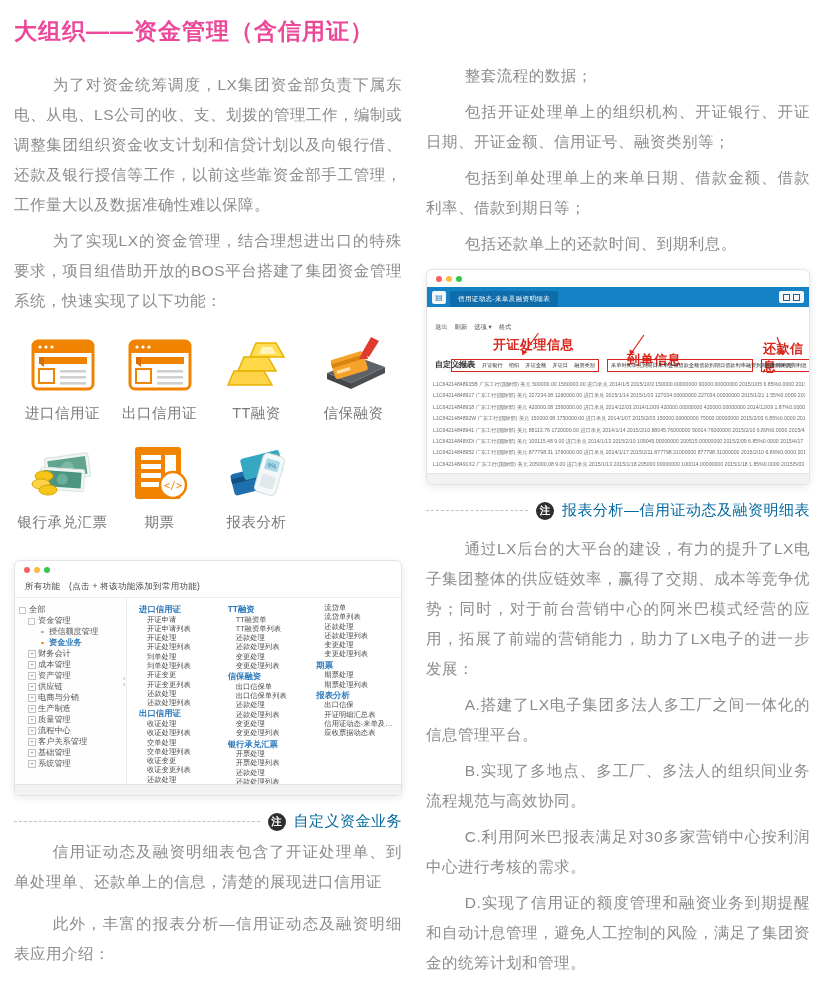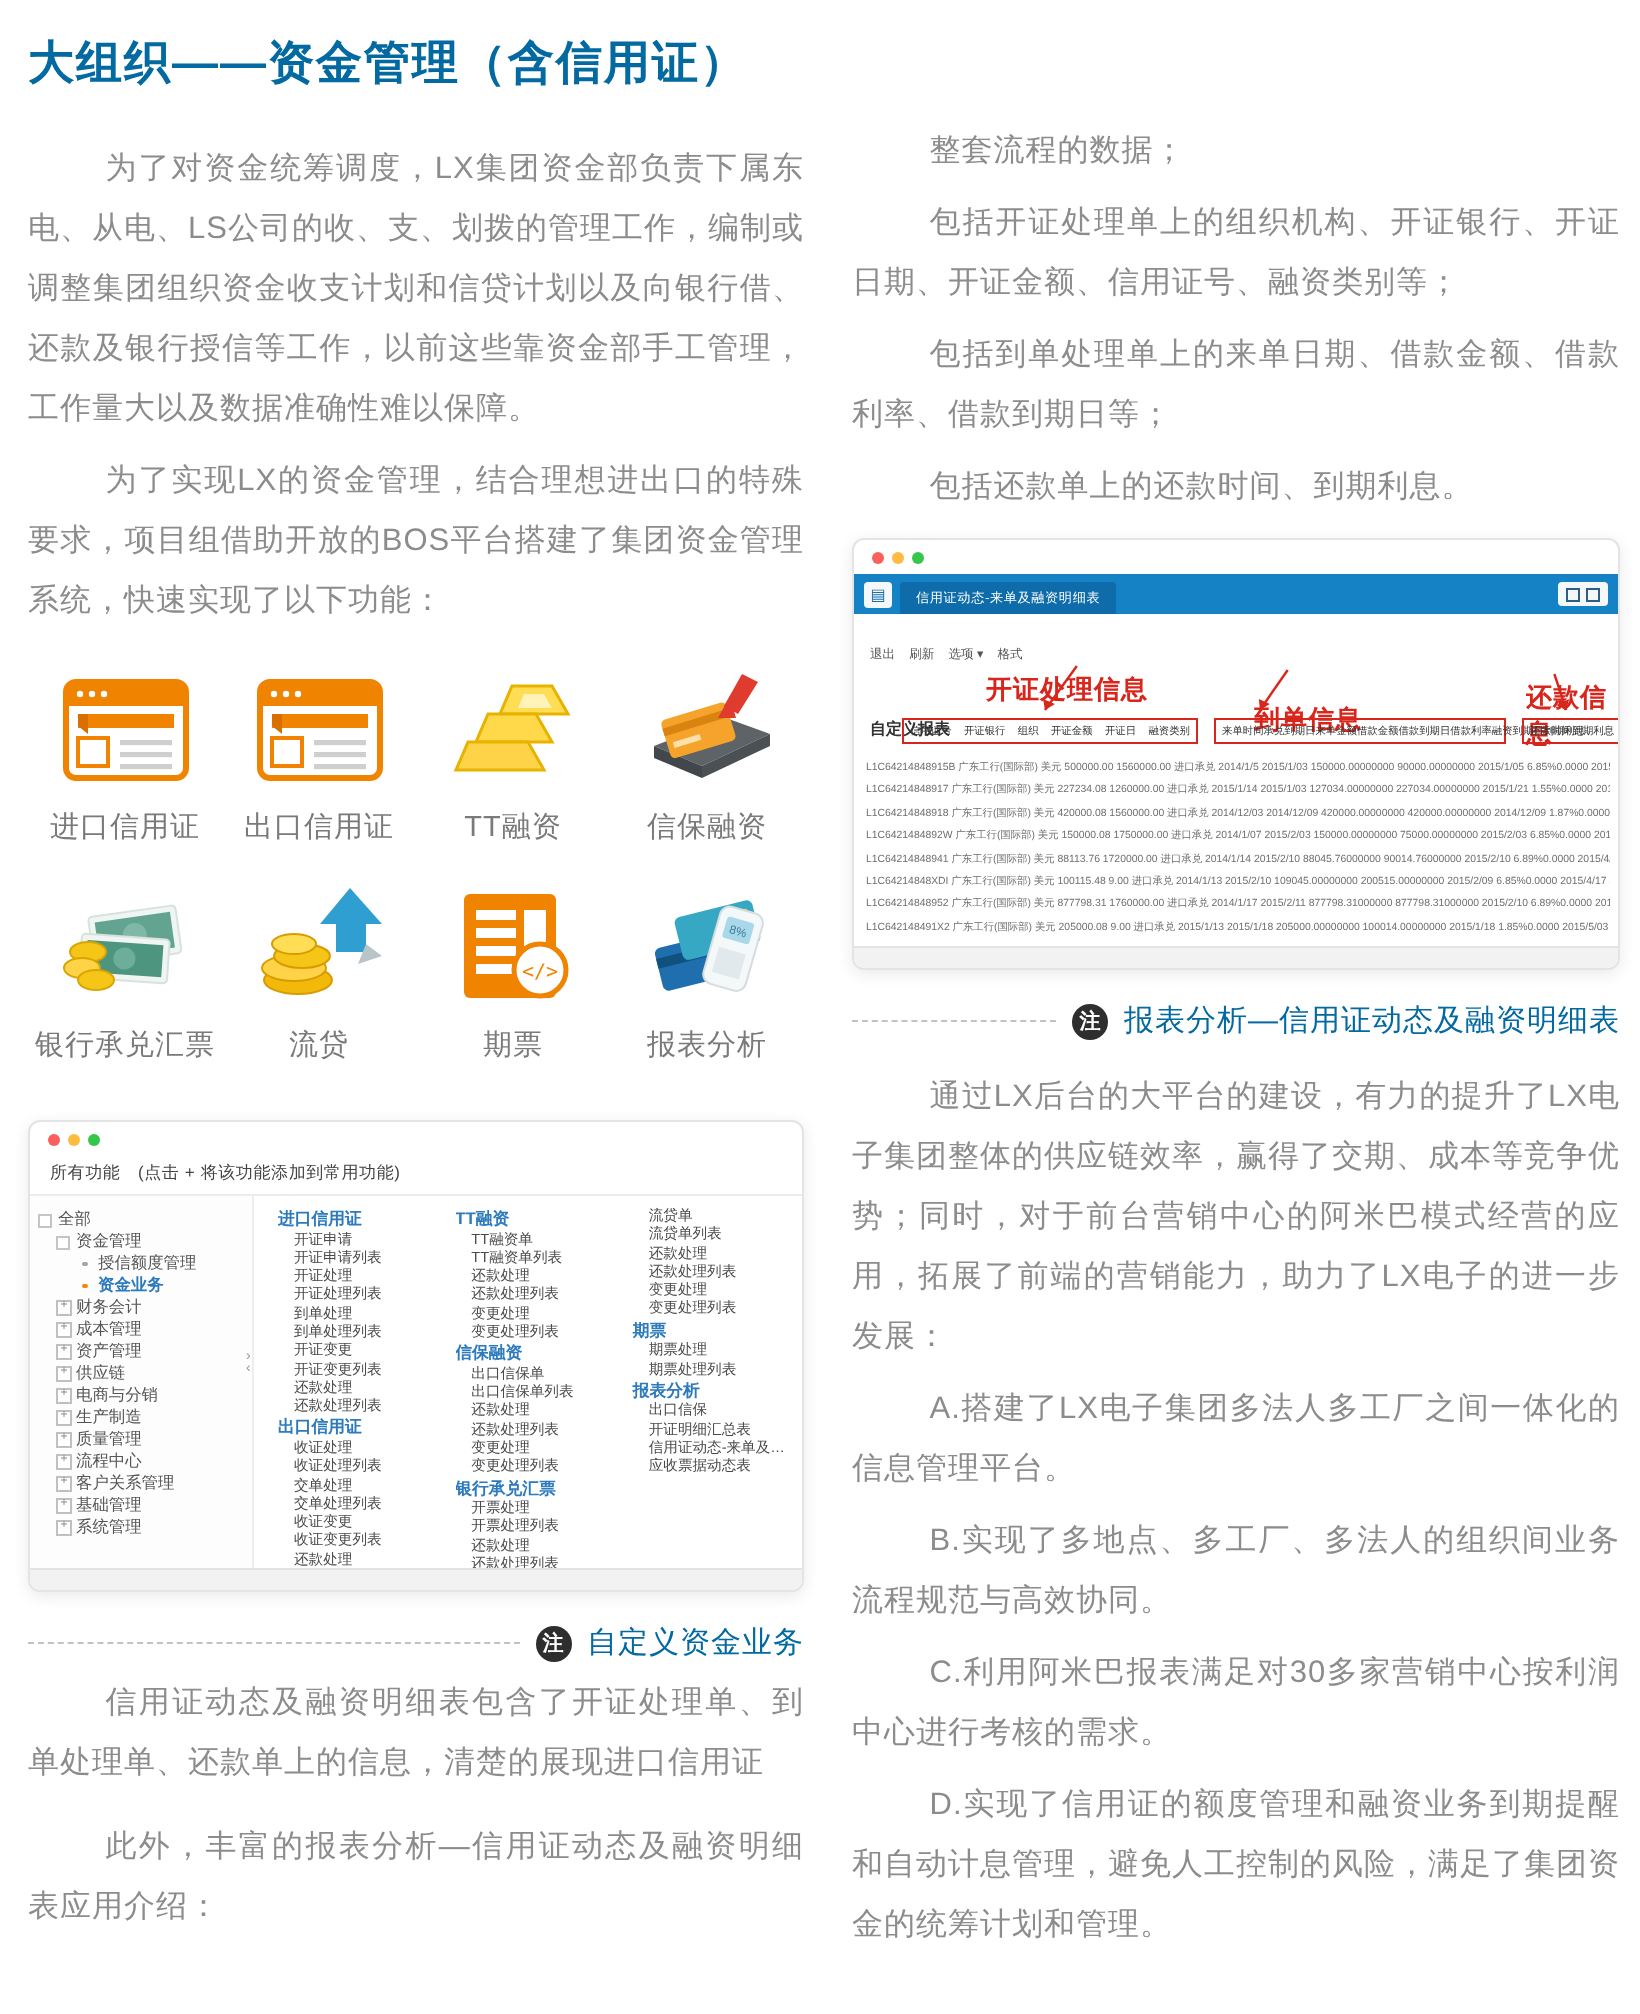--- a/index.html
+++ b/index.html
@@ -1,18 +1,18 @@
 <!DOCTYPE html>
 <html><head>
 <meta charset="utf-8">
 <style>
   html,body{margin:0;padding:0;background:#fff;}
   body{width:820px;height:1007px;overflow:hidden;font-family:"Liberation Sans","DejaVu Sans",sans-serif;}
   .page{position:relative;width:820px;height:1007px;background:#fff;}
-  .page-title{margin:16px 0 0 14px;font-size:23px;font-weight:bold;color:#0369a1;letter-spacing:1px;}
+  .page-title{margin:16px 0 0 14px;font-size:23px;font-weight:bold;color:#ec4899;letter-spacing:1px;}
   .cols{display:flex;margin:0 10px 0 14px;align-items:center;}
   .col{width:388px;}
   .col.right{margin-left:24px;width:384px;}
   p.doc{margin:6px 0;font-size:15.5px;line-height:30px;color:#8C8C8C;text-align:justify;text-indent:2.5em;letter-spacing:0.5px;}
   p.doc.first{margin-top:14px;}
   
   .feat-grid{display:grid;grid-template-columns:repeat(4,1fr);row-gap:18px;margin-top:16px;}
   .feat{display:flex;flex-direction:column;align-items:center;}
   .feat .fi{width:72px;height:64px;display:flex;align-items:center;justify-content:center;}
   .feat .fl{margin-top:8px;font-size:14.5px;color:#7A7A7A;letter-spacing:0.5px;}
@@ -156,33 +156,20 @@
                   <rect x="12" y="26" width="44" height="22" rx="2" fill="#EFF5F2" stroke="#D8E2DD"></rect>
                   <rect x="15" y="29" width="38" height="16" fill="#4E957F"></rect>
                   <circle cx="34" cy="37" r="5.5" fill="#6CAE9A"></circle>
                 </g>
                 <ellipse cx="16" cy="34" rx="9" ry="5" fill="#F5C518" stroke="#D9A600"></ellipse>
                 <ellipse cx="13" cy="42" rx="9" ry="5" fill="#FFD348" stroke="#D9A600"></ellipse>
                 <ellipse cx="20" cy="48" rx="9" ry="5" fill="#F5C518" stroke="#D9A600"></ellipse>
               </svg>
           </div>
           <div class="fl">银行承兑汇票</div>
-        </div>
-        <div class="feat">
-          <div class="fi">
-            <svg width="70" height="62" viewBox="0 0 70 62">
-                <polygon points="50,2 66,20 58,20 58,34 43,34 43,20 35,20" fill="#2E9FD0"></polygon>
-                <polygon points="58,30 66,36 54,40" fill="#B9C4C9"></polygon>
-                <ellipse cx="24" cy="48" rx="17" ry="7" fill="#F2B80A" stroke="#D89B00"></ellipse>
-                <ellipse cx="22" cy="42" rx="16" ry="6.5" fill="#FFD348" stroke="#D89B00"></ellipse>
-                <ellipse cx="26" cy="36" rx="14" ry="6" fill="#F5C518" stroke="#D89B00"></ellipse>
-                <ellipse cx="22" cy="30" rx="11" ry="5" fill="#FFDE55" stroke="#D89B00"></ellipse>
-              </svg>
-          </div>
-          <div class="fl">流贷</div>
         </div>
         <div class="feat">
           <div class="fi">
             <svg width="70" height="62" viewBox="0 0 70 62">
                 <rect x="10" y="5" width="46" height="52" rx="3" fill="#F08300"></rect>
                 <rect x="16" y="13" width="20" height="5" fill="#fff"></rect>
                 <rect x="16" y="22" width="20" height="5" fill="#fff"></rect>
                 <rect x="16" y="31" width="20" height="5" fill="#fff"></rect>
                 <rect x="16" y="40" width="20" height="5" fill="#fff"></rect>
                 <rect x="40" y="13" width="11" height="23" fill="#fff"></rect>

